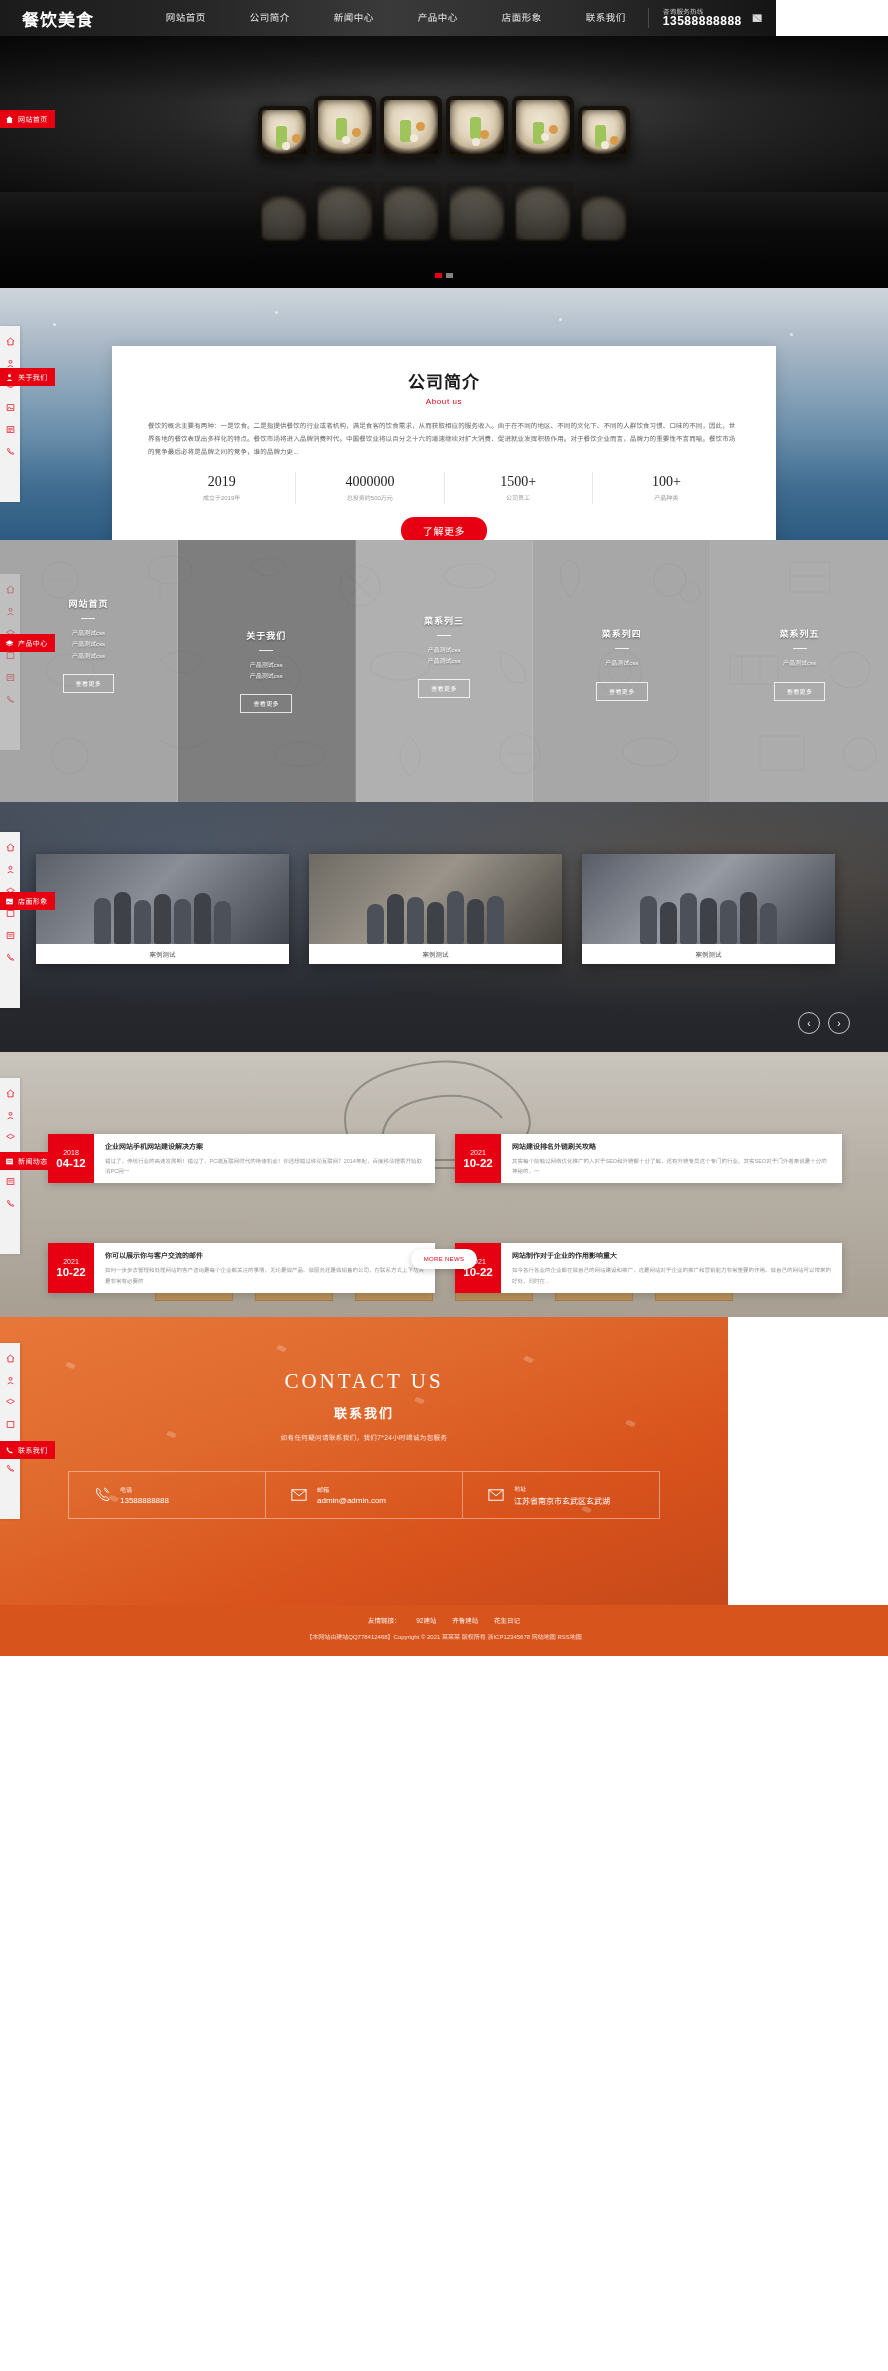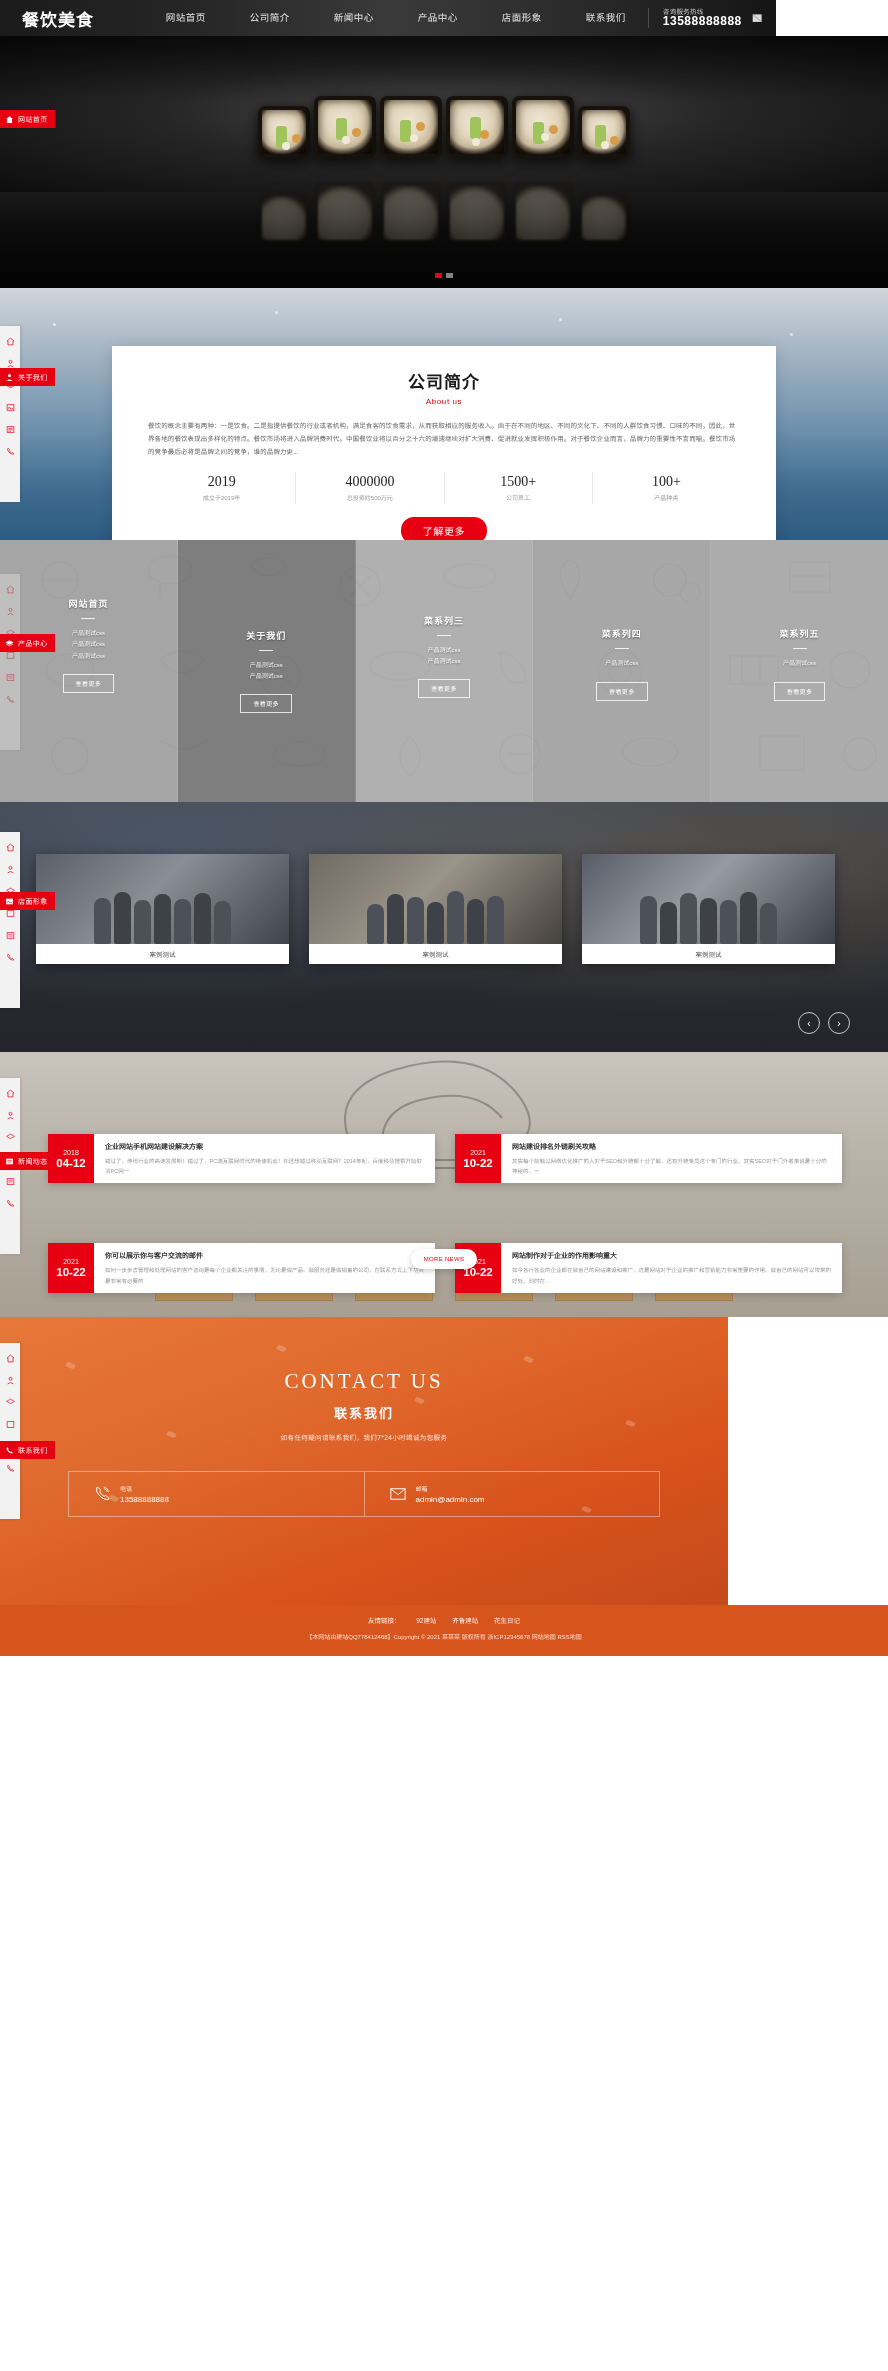--- a/index.html
+++ b/index.html
@@ -817,20 +817,32 @@
           <svg width="18" height="18" viewBox="0 0 24 24">
               <rect x="2.5" y="5" width="19" height="14" fill="none" stroke="#fff" stroke-width="1.3"></rect>
               <path d="M2.5 5 L12 13 L21.5 5" fill="none" stroke="#fff" stroke-width="1.3"></path>
             </svg>
         </span>
         <span>
           <span class="ct-lbl" style="display:block">邮箱</span>
           <span class="ct-val" style="display:block">admin@admin.com</span>
         </span>
       </div>
+      <div class="ct-cell">
+        <span class="ct-ic">
+          <svg width="18" height="18" viewBox="0 0 24 24">
+              <rect x="2.5" y="5" width="19" height="14" fill="none" stroke="#fff" stroke-width="1.3"></rect>
+              <path d="M2.5 5 L12 13 L21.5 5" fill="none" stroke="#fff" stroke-width="1.3"></path>
+            </svg>
+        </span>
+        <span>
+          <span class="ct-lbl" style="display:block">地址</span>
+          <span class="ct-val" style="display:block">江苏省南京市玄武区玄武湖</span>
+        </span>
+      </div>
     </div>
   </div>
 
   <div class="footer">
     <div class="f-links">
       <span>友情链接：</span>
       <span>92建站</span>
       <span>齐鲁建站</span>
       <span>花生日记</span>
     </div>

